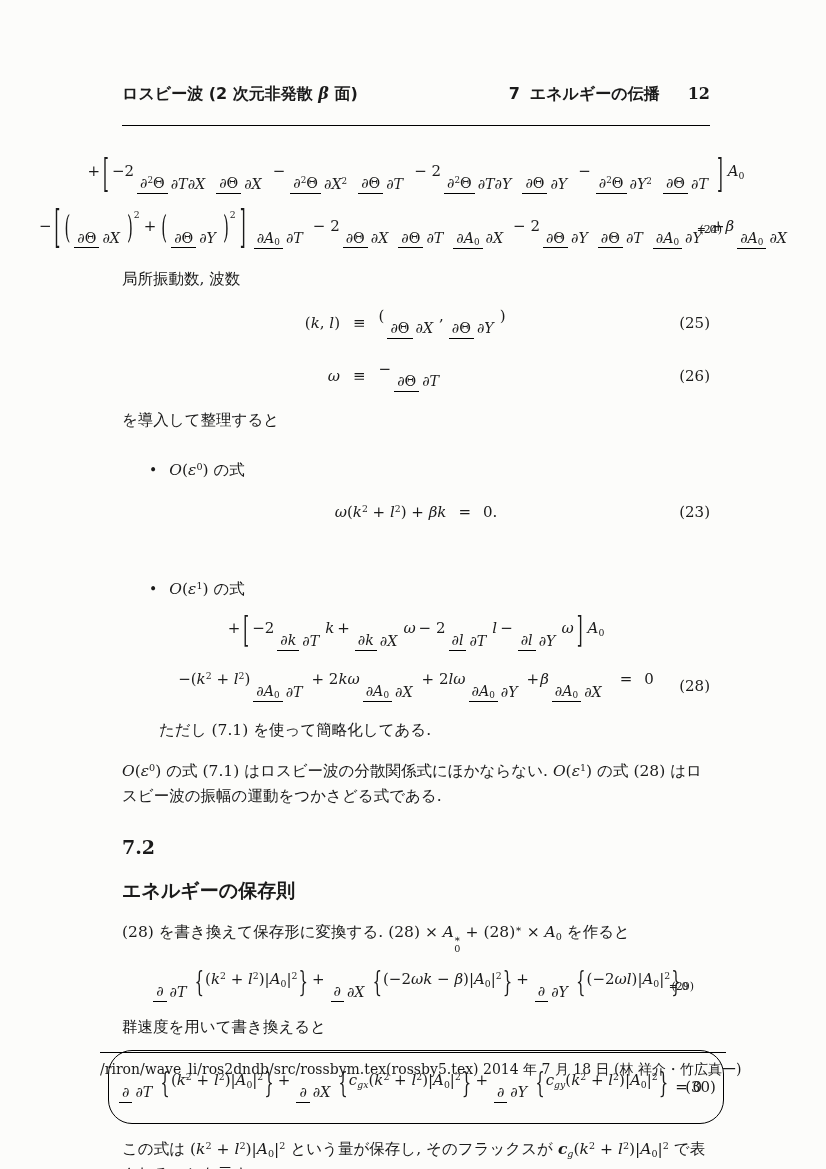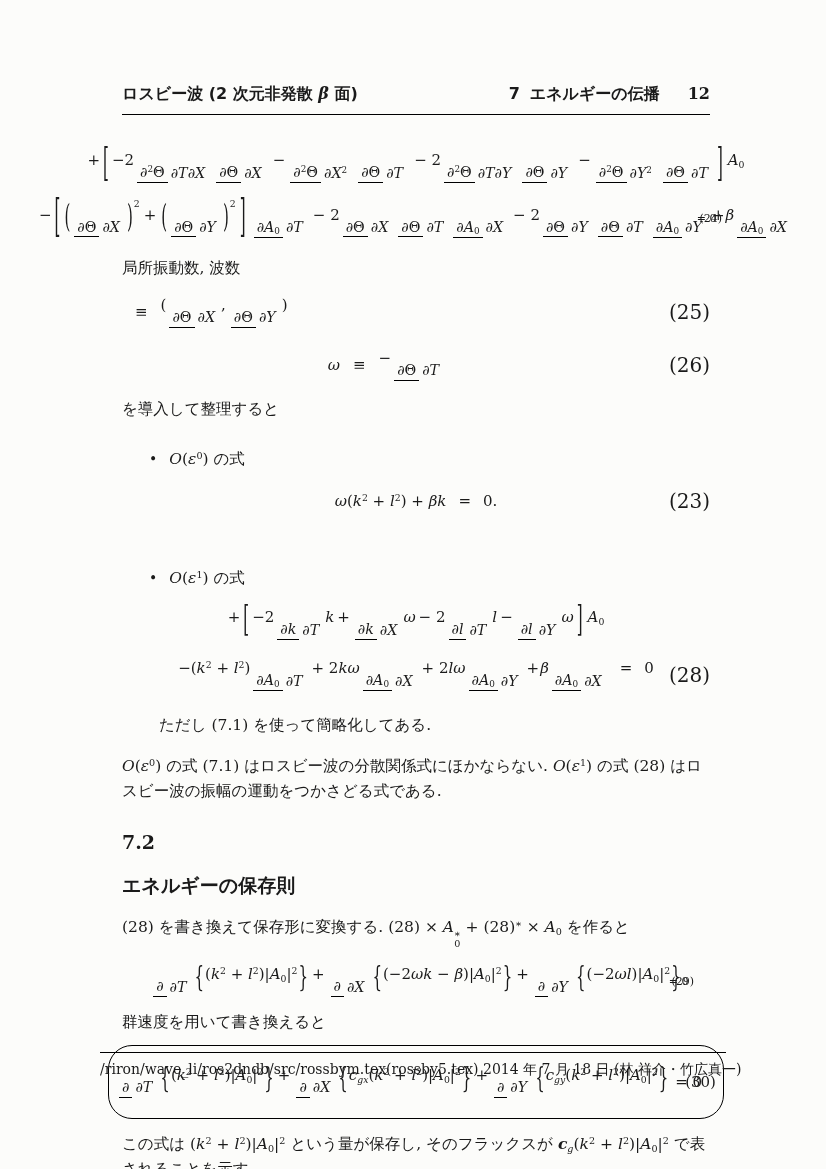--- a/index.html
+++ b/index.html
@@ -6,21 +6,21 @@
   .page{
     width:826px;height:1169px;position:relative;box-sizing:border-box;
     background:#fcfcfa;color:#1a1a1a;
     padding:84px 116px 0 122px;
     font-family:"DejaVu Serif","Liberation Serif",serif;
     font-size:15.5px;overflow:hidden;
   }
   .gothic{font-family:"DejaVu Sans","Liberation Sans",sans-serif;font-weight:bold;}
   
   .hdr{display:flex;justify-content:space-between;align-items:baseline;
-       border-bottom:1px solid #000;padding-bottom:9px;font-size:16px;}
+       border-bottom:1px solid #000;padding-bottom:20px;font-size:16px;}
   .hdr-right{display:flex;align-items:baseline;gap:10px;}
   .pageno{font-weight:bold;margin-left:18px;font-family:"DejaVu Serif",serif;}
   
   .mline{display:inline-block;white-space:nowrap;}
   .mr{}
   .mi{font-family:"DejaVu Serif","Liberation Serif",serif;font-style:italic;}
   .mbi{font-family:"DejaVu Serif","Liberation Serif",serif;font-style:italic;font-weight:bold;}
   .msup{font-size:0.62em;vertical-align:0.55em;}
   .msub{font-size:0.62em;vertical-align:-0.28em;}
   .mhsup{font-size:0.62em;vertical-align:1.35em;}
@@ -30,21 +30,21 @@
       margin:0 3px;line-height:1.25;text-align:center;font-size:0.95em;}
   .mf .fn{border-bottom:1px solid #000;padding:0 3px;}
   .mf .fd{padding:0 3px;}
   .md{display:inline-block;vertical-align:-0.12em;margin:0 1px;transform-origin:50% 50%;}
   .msp{display:inline-block;}
   
   .eqblock{margin:0;}
   .eqline{position:relative;text-align:center;margin:7px 0;font-size:15px;min-height:44px;
           display:flex;align-items:center;justify-content:center;}
   .eqline.short{min-height:24px;}
-  .eqtag{position:absolute;right:0;top:50%;transform:translateY(-50%);font-size:20px;}
+  .eqtag{position:absolute;right:0;top:50%;transform:translateY(-50%);font-size:15px;}
   .tagwrap{position:absolute;top:50%;transform:translateY(-50%);font-size:11px;white-space:nowrap;}
   .tail{display:inline-block;margin-right:-17px;}
   .tagwrap-inline{white-space:nowrap;margin-left:6px;}
   .eqrow{position:relative;display:flex;align-items:center;margin:9px 0;font-size:15px;min-height:44px;}
   .eqrow .lhs{width:218px;text-align:right;display:inline-block;}
   .eqrow .rel{margin:0 13px;}
   .eqrow .rhs{text-align:left;}
   
   .para{margin:0;line-height:1.6;}
   .note{padding-left:37px;}
@@ -58,21 +58,21 @@
           padding-top:8px;font-size:14px;white-space:nowrap;}
   
   .mt-eq24{margin-top:30px;}
   .mt-intro{margin-top:16px;}
   .mt-align{margin-top:8px;}
   .mt-derive{margin-top:10px;}
   .mt-b1{margin-top:26px;}
   .mt-eq27{margin-top:18px;}
   .mt-b2{margin-top:54px;}
   .mt-eq28{margin-top:12px;}
-  .mt-note{margin-top:16px;}
+  .mt-note{margin-top:10px;}
   .mt-disc{margin-top:16px;}
   .mt-h2{margin-top:28px;flex-direction:column;}
   .mt-conv{margin-top:16px;}
   .mt-eq29{margin-top:10px;}
   .mt-group{margin-top:6px;}
   .mt-final{margin-top:13px;}
 </style>
 </head>
 <body>
 
@@ -148,20 +148,21 @@
             <span class="fd"><span class="mr">∂</span><span class="mi">X</span></span>
           </span></span>
       <span class="tagwrap" style="right:-12px"><span class="tail">= 0</span><span>(24)</span></span>
     </div>
   </div>
 
   <p class="para mt-intro">局所振動数, 波数</p>
 
   <div class="eqblock mt-align">
     <div class="eqrow">
+      <span class="lhs mline"><span class="mr">(</span><span class="mi">k</span><span class="mr">, </span><span class="mi">l</span><span class="mr">)</span></span>
       <span class="rel">≡</span>
       <span class="rhs mline"><span class="mr">(</span><span class="mf">
             <span class="fn"><span class="mr">∂Θ</span></span>
             <span class="fd"><span class="mr">∂</span><span class="mi">X</span></span>
           </span><span class="mr">,</span><span class="msp" style="width: 2px;"></span><span class="mf">
             <span class="fn"><span class="mr">∂Θ</span></span>
             <span class="fd"><span class="mr">∂</span><span class="mi">Y</span></span>
           </span><span class="mr">)</span></span>
       <span class="eqtag">(25)</span>
     </div>

